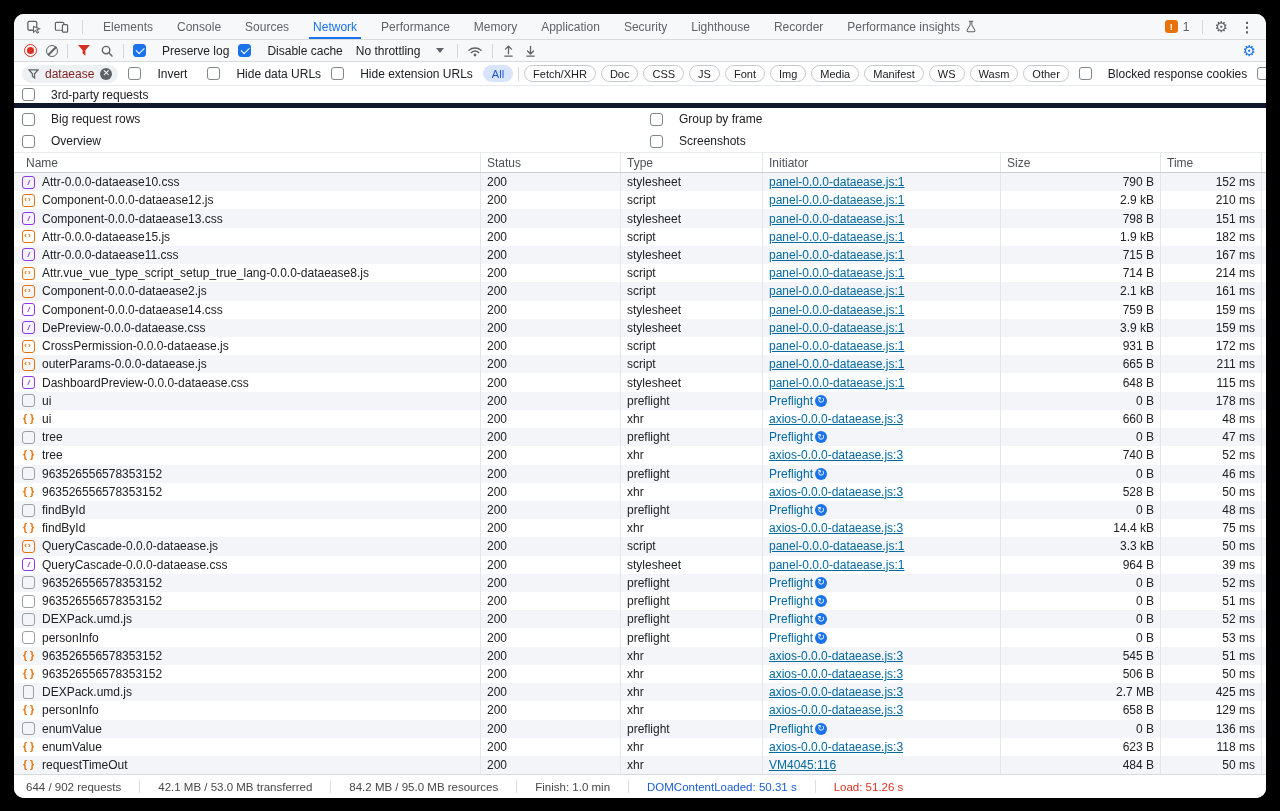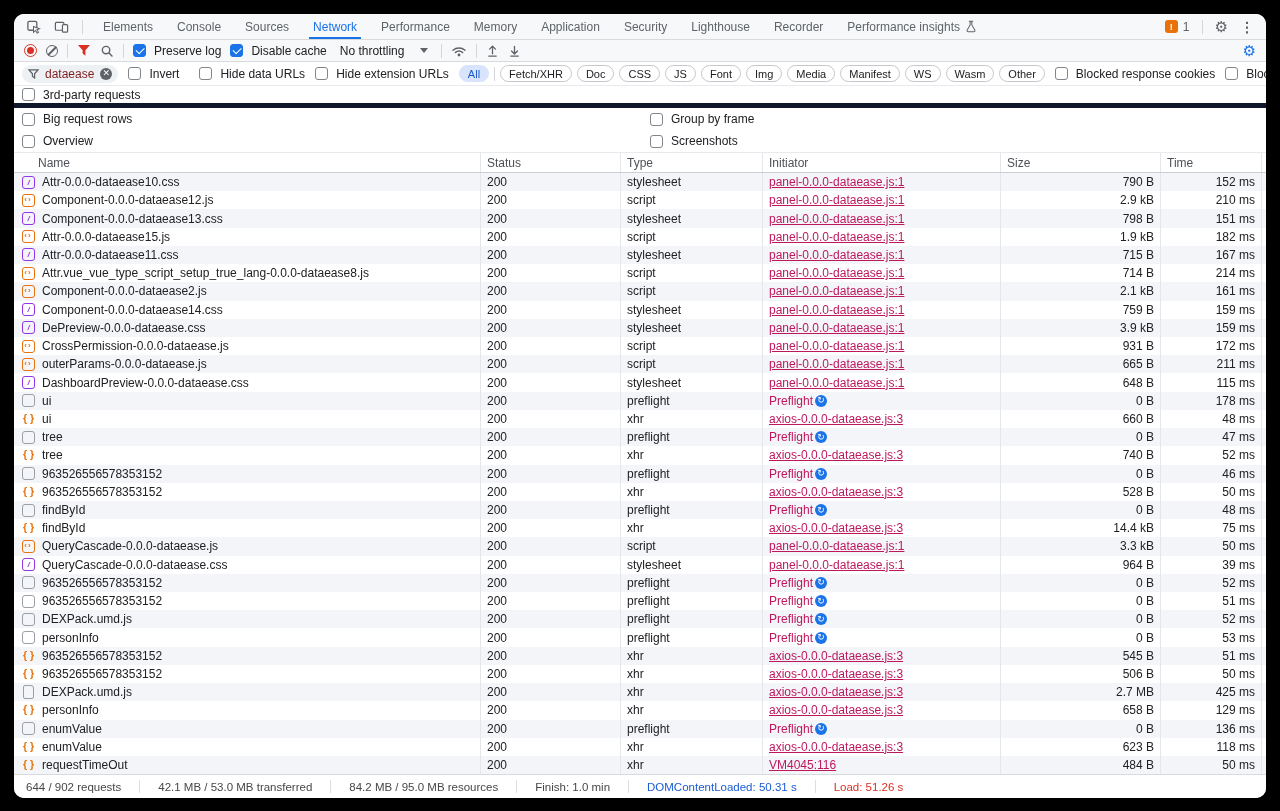--- a/index.html
+++ b/index.html
@@ -23,21 +23,21 @@
   .issue-badge{width:13px;height:13px;background:#e8710a;border-radius:3px;color:#fff;font-size:9px;font-weight:700;display:flex;align-items:center;justify-content:center}
   .gear{font-size:15px;line-height:1;color:#5f6368}
   .kebab{font-size:14px;font-weight:700;color:#5f6368}
 
   
   .toolbar{height:22px;flex:0 0 22px;background:#f7f8f9;border-bottom:1px solid #d8dade;display:flex;align-items:center;gap:9px;padding:0 10px;font-size:12px;color:#202124}
   .rec{width:13px;height:13px;border-radius:50%;border:1.5px solid #d93025;display:flex;align-items:center;justify-content:center}
   .rec::before{content:"";width:7px;height:7px;border-radius:50%;background:#d93025}
   .clr{width:12px;height:12px;border-radius:50%;border:1.5px solid #5f6368;position:relative}
   .clr::before{content:"";position:absolute;left:-1.5px;top:4px;width:12px;height:1.5px;background:#5f6368;transform:rotate(-45deg)}
-  .check{display:flex;align-items:center;gap:8px;white-space:nowrap}
+  .check{display:flex;align-items:center;gap:16px;white-space:nowrap}
   .cb{width:13px;height:13px;border-radius:3px;border:1px solid #80868b;background:#fff;display:inline-flex;align-items:center;justify-content:center;flex:0 0 13px}
   .cb[data-checked="true"]{background:#1a73e8;border-color:#1a73e8}
   .cb[data-checked="true"]::before{content:"";width:7px;height:3.5px;border-left:1.8px solid #fff;border-bottom:1.8px solid #fff;transform:rotate(-45deg) translate(0.5px,-0.5px)}
   .dd{display:flex;align-items:center;gap:16px;padding:0 4px;white-space:nowrap}
   .caret{width:0;height:0;border-left:4px solid transparent;border-right:4px solid transparent;border-top:5px solid #5f6368}
   .toolbar .spacer{flex:1}
   .gear-blue{color:#1a73e8;font-size:15px;line-height:1}
 
   
   .filterrow{height:24px;flex:0 0 24px;background:#fff;border-bottom:1px solid #e8eaed;display:flex;align-items:center;gap:10px;padding:0 8px;font-size:12px;color:#202124}
@@ -49,29 +49,29 @@
   .pill[data-active="true"]{background:#d7e4fc;border-color:#d7e4fc;color:#1a56c9}
 
   
   .optrow{height:22px;flex:0 0 22px;display:flex;align-items:center;padding:0 8px;font-size:12px;position:relative;background:#fff}
   .optrow.bordered{border-bottom:5px solid #0f172a}
   .optrow .right{position:absolute;left:636px}
 
   
   .thead{height:21px;flex:0 0 21px;display:grid;grid-template-columns:467px 140px 142px 238px 160px 101px 1fr;border-bottom:1px solid #ccd0d4;border-top:1px solid #e8eaed;font-size:12px;color:#4d5156;background:#fff}
   .hc{padding:0 6px;border-right:1px solid #e3e6ea;display:flex;align-items:center;white-space:nowrap;overflow:hidden}
-  .hc:first-child{padding-left:24px}
+  .hc:first-child{padding-left:12px}
   .tbody{flex:1;overflow:hidden;font-size:12px}
   .row{display:grid;grid-template-columns:467px 140px 142px 238px 160px 101px 1fr;height:18.22px}
   .row:nth-child(odd){background:#f3f5f8}
   .cell{padding:0 6px;border-right:1px solid #e3e6ea;display:flex;align-items:center;white-space:nowrap;overflow:hidden;height:100%}
   .cell.name{padding-left:8px;gap:7px}
   .cell.size,.cell.time{justify-content:flex-end}
   .cell.filler{border-right:none;padding:0}
-  .init-text{color:#be185d}
+  .init-text{color:#0369a1}
   .row[data-kind="link"] .init-text{text-decoration:underline;cursor:pointer}
   .pf-icon{display:none;width:12px;height:12px;margin-left:2px;border-radius:50%;background:#1a73e8;color:#fff;font-size:9px;line-height:1;align-items:center;justify-content:center}
   .pf-icon::before{content:"\21BB"}
   .row[data-kind="preflight"] .pf-icon{display:inline-flex}
 
   
   .ficon{width:13px;height:13px;flex:0 0 13px;display:inline-flex;align-items:center;justify-content:center;border-radius:3px;position:relative}
   .ficon[data-icon="css"]{border:1.4px solid #9334e6;color:#9334e6}
   .ficon[data-icon="css"]::before{content:"/";font-size:8px;font-style:italic;font-weight:700;transform:translateY(-0.5px)}
   .ficon[data-icon="js"]{border:1.4px solid #e8710a;color:#e8710a}

